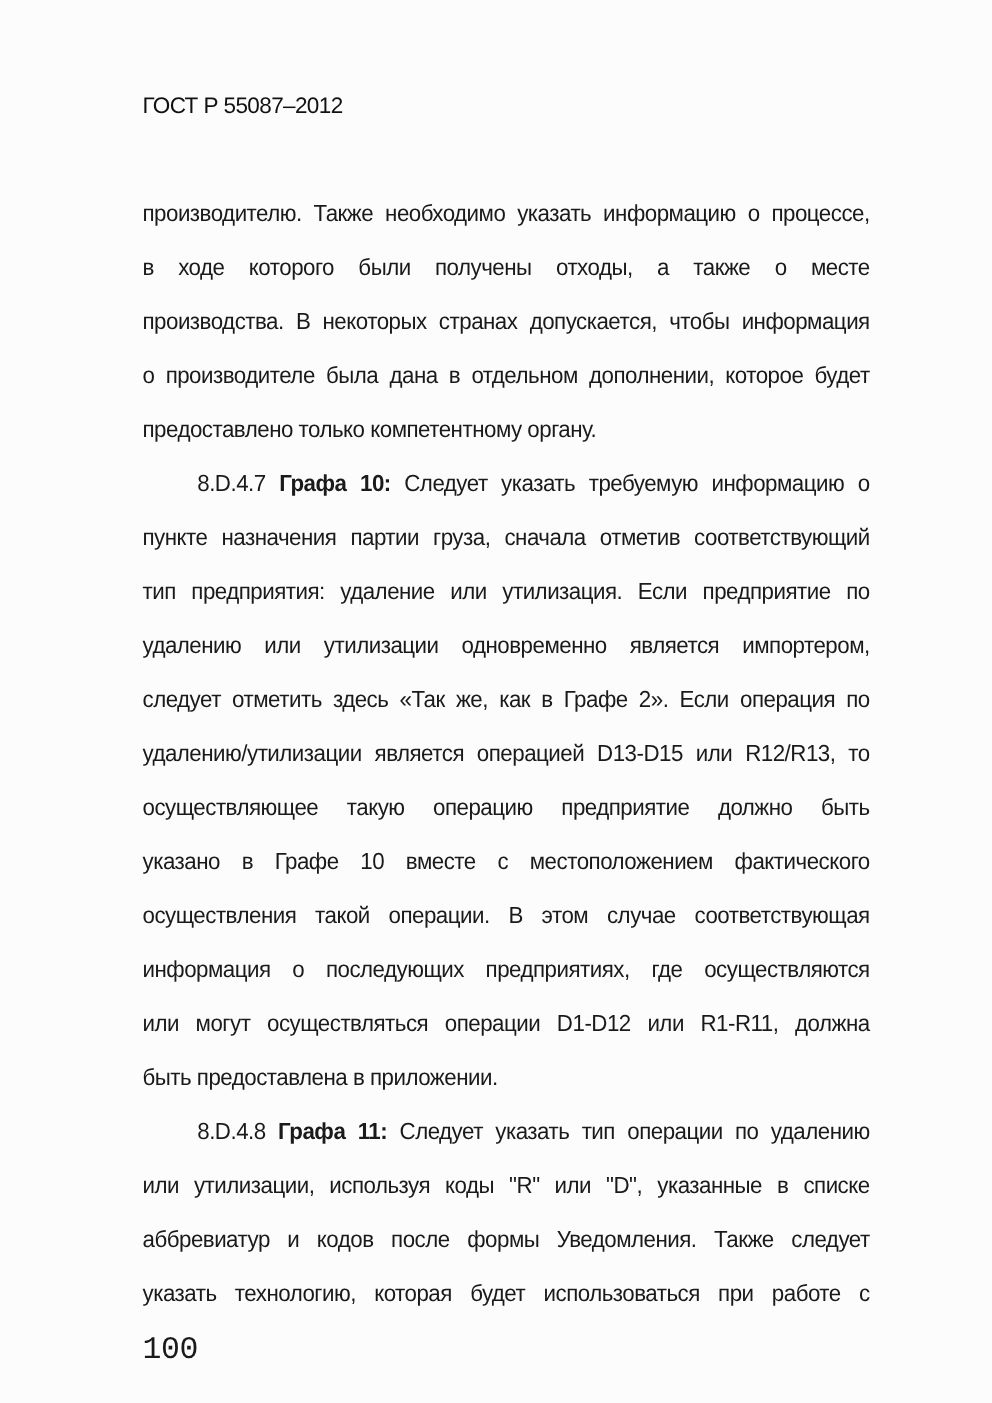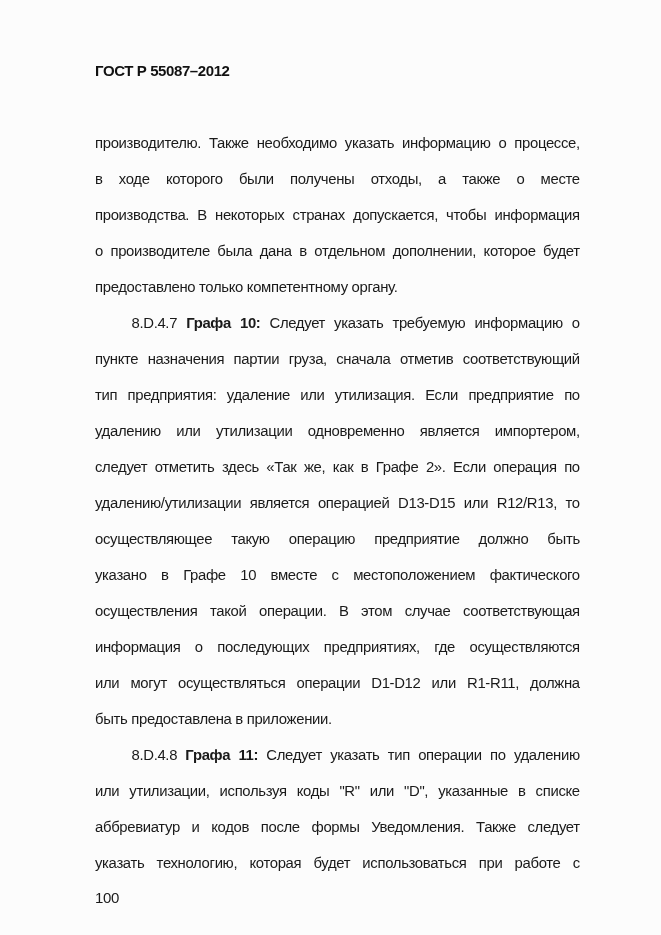--- a/index.html
+++ b/index.html
@@ -13,21 +13,21 @@
       position: relative;
       overflow: hidden;
       font-family: "Liberation Sans", sans-serif;
       color: #1a1a1a;
     }
     .header {
       position: absolute;
       left: 95px;
       top: 62px;
       font-size: 15px;
-      font-weight: bold;
+      font-weight: normal;
       letter-spacing: -0.4px;
       color: #111;
     }
     .line {
       position: absolute;
       left: 95px;
       width: 505px;
       font-size: 15.5px;
       line-height: 20px;
       height: 20px;
@@ -45,22 +45,23 @@
       padding-left: 38px;
       width: 467px;
     }
     .bold {
       font-weight: bold;
     }
     .page-number {
       position: absolute;
       left: 95px;
       top: 852px;
-      font-size: 15px;
+      font-size: 21px;
       letter-spacing: -0.3px;
+      font-family: Liberation Mono, monospace;
     }
   </style>
 </head>
 <body>
 
 <div>
 
   <div class="header">ГОСТ Р 55087–2012</div>
 
   <div>

